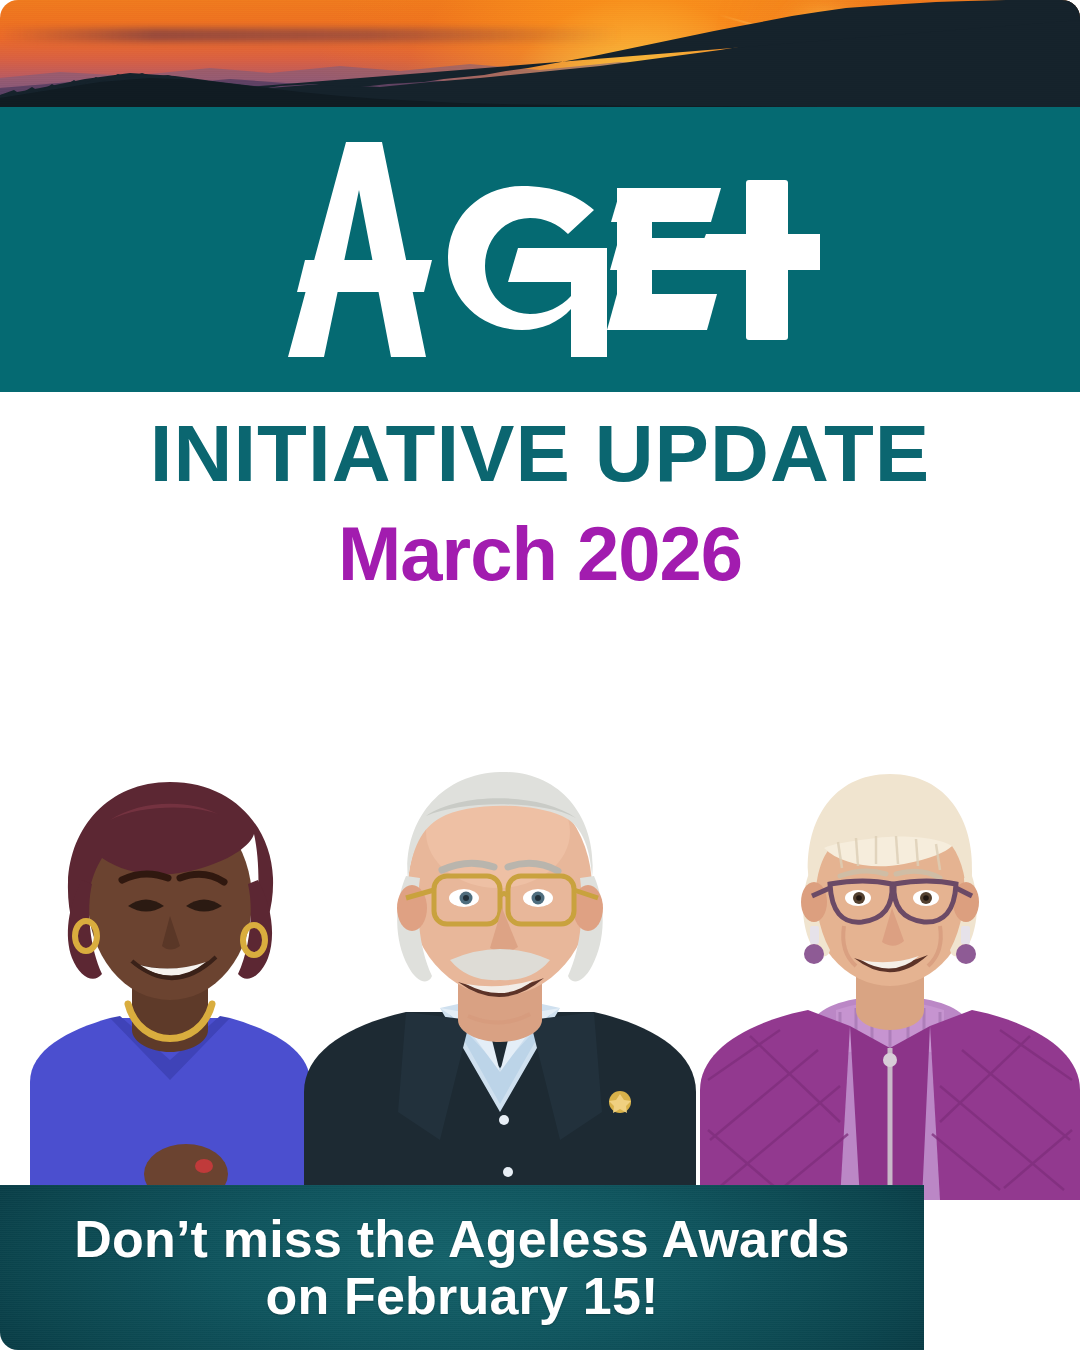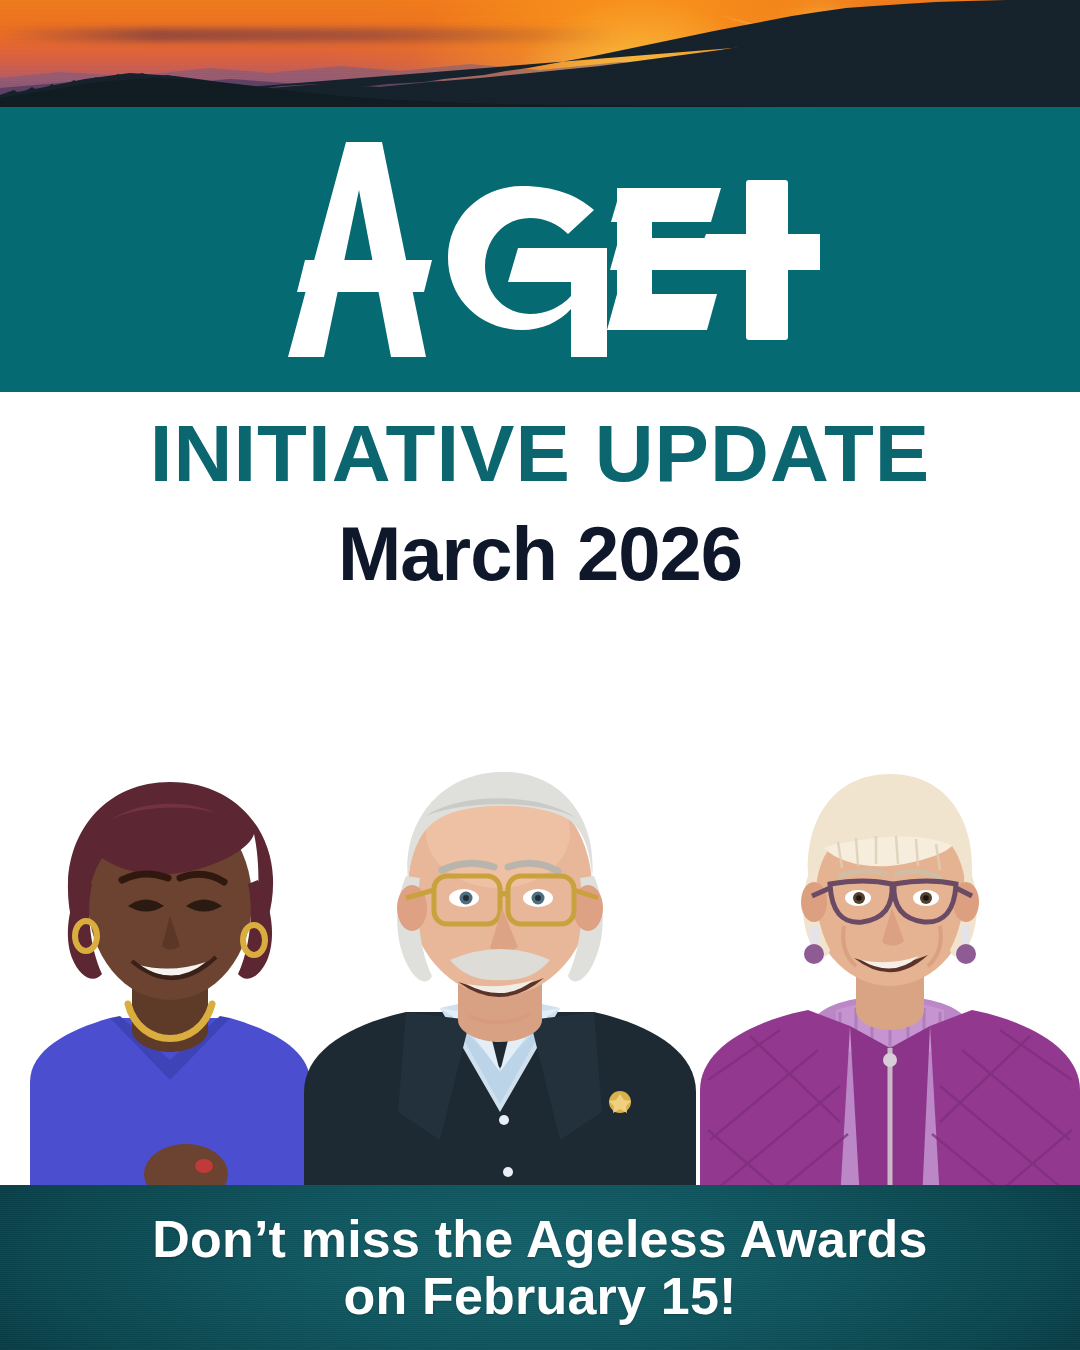--- a/index.html
+++ b/index.html
@@ -8,20 +8,21 @@
     width:1080px; height:1350px;
     background:#ffffff;
     font-family:"Liberation Sans", sans-serif;
     overflow:hidden;
   }
   .poster{
     position:relative;
     width:1080px; height:1350px;
     background:#ffffff;
     overflow:hidden;
+    border-radius:18px;
   }
 
   
   .hero{
     position:absolute; left:0; top:0;
     width:1080px; height:107px;
     overflow:hidden;
     background:
       linear-gradient(to bottom,
         #ef7a1e 0%,
@@ -105,37 +106,37 @@
     transform:scaleX(1.02);
   }
   .title-sub{
     display:block;
     margin-top:22px;
     font-family:"Liberation Sans","DejaVu Sans",sans-serif;
     font-weight:700;
     font-size:76px;
     line-height:1;
     letter-spacing:-1px;
-    color:#0f172a;
+    color:#a21caf;
   }
 
   
   .portraits{
     position:absolute; left:0; top:720px;
     width:1080px; height:480px;
   }
   .portrait{ position:absolute; bottom:0; }
   .p-left  { left:-10px; width:360px;  height:470px; }
   .p-center{ left:290px; width:420px;  height:480px; }
   .p-right { left:690px; width:400px;  height:470px; }
 
   
   .banner{
     position:absolute; left:0; top:1185px;
-    width:1080px; height:165px;
+    width:924px; height:165px;
     background:
       radial-gradient(ellipse 78% 150% at 50% 46%,
         #14636b 0%,
         #0f555e 34%,
         #0b454e 62%,
         #07343d 84%,
         #052b34 100%);
     display:flex; flex-direction:column;
     align-items:center; justify-content:center;
     text-align:center;

